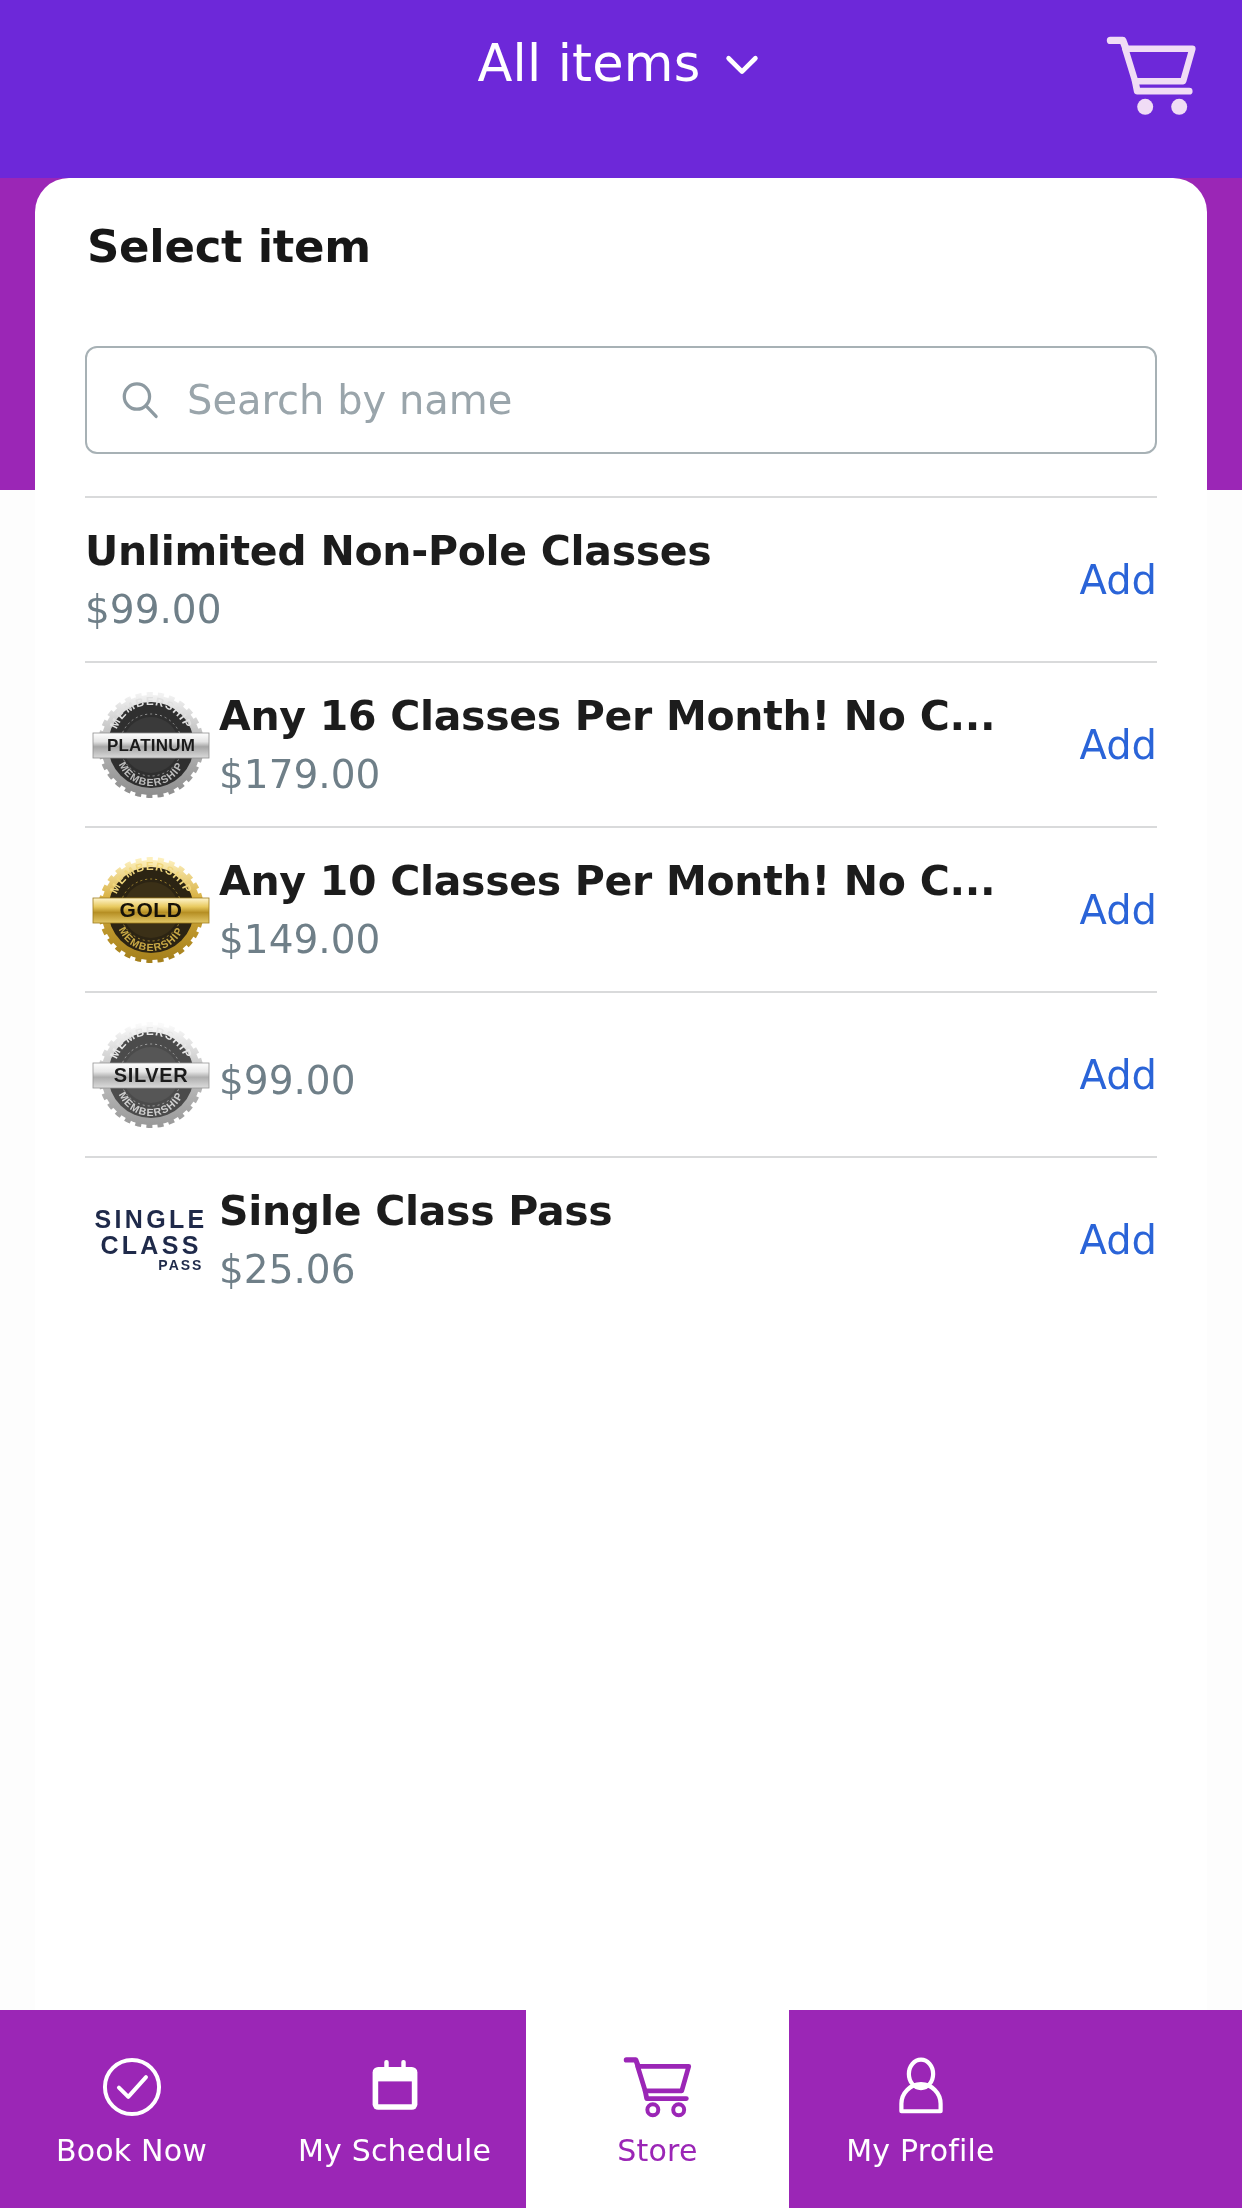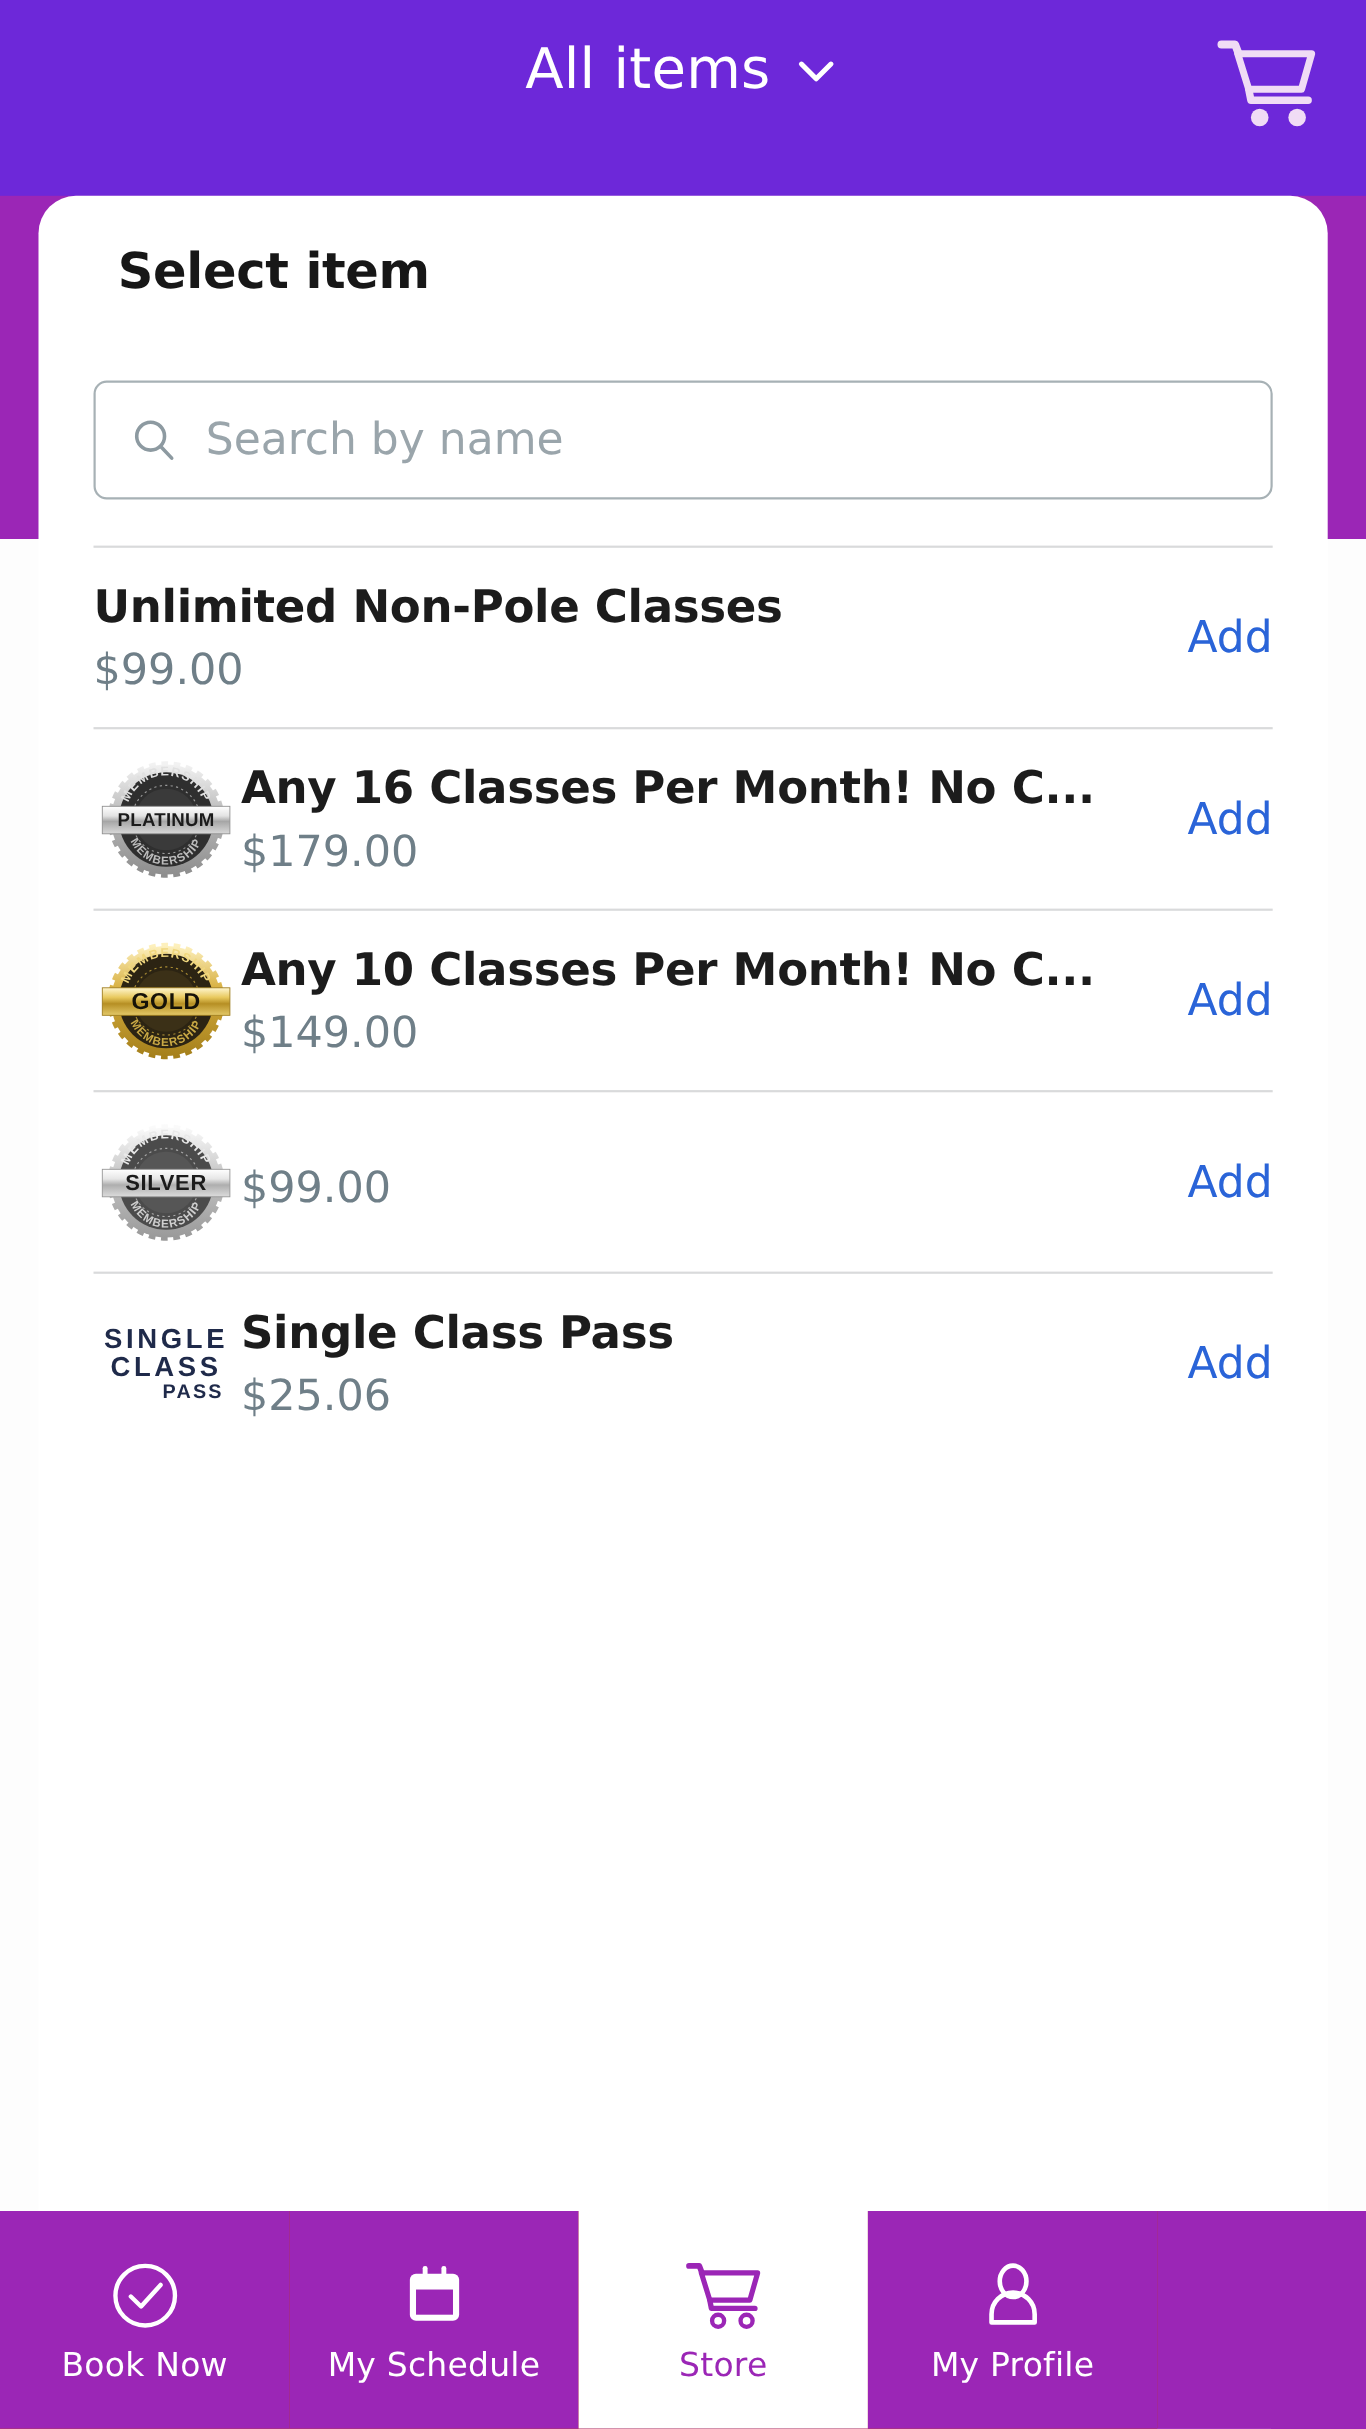--- a/index.html
+++ b/index.html
@@ -88,21 +88,20 @@
   }
 
   #sheet-title {
     position: absolute;
     left: 52px;
     top: 42px;
     font-size: 45px;
     font-weight: 700;
     color: #171717;
     letter-spacing: -0.3px;
-    margin-left: 20px;
   }
 
   
   #search-box {
     position: absolute;
     left: 50px;
     top: 168px;
     width: 1072px;
     height: 108px;
     box-sizing: border-box;
@@ -191,21 +190,21 @@
   .badge-svg { display: block; }
   .single-logo {
     font-family: "Liberation Sans", sans-serif;
     color: #1f2a4a;
     text-align: center;
     line-height: 1.05;
     font-weight: 700;
   }
   .single-logo .l1 { font-size: 25px; letter-spacing: 3.3px; display:block; }
   .single-logo .l2 { font-size: 25px; letter-spacing: 3.3px; display:block; }
-  .single-logo .l3 { font-size: 18px; letter-spacing: 2px; display:block; text-align:right; padding-right:4px;}
+  .single-logo .l3 { font-size: 14px; letter-spacing: 2px; display:block; text-align:right; padding-right:4px;}
 
   
   #bottomnav {
     position: absolute;
     left: 0;
     bottom: 0;
     width: 1052px;
     height: 198px;
     display: flex;
     z-index: 10;

